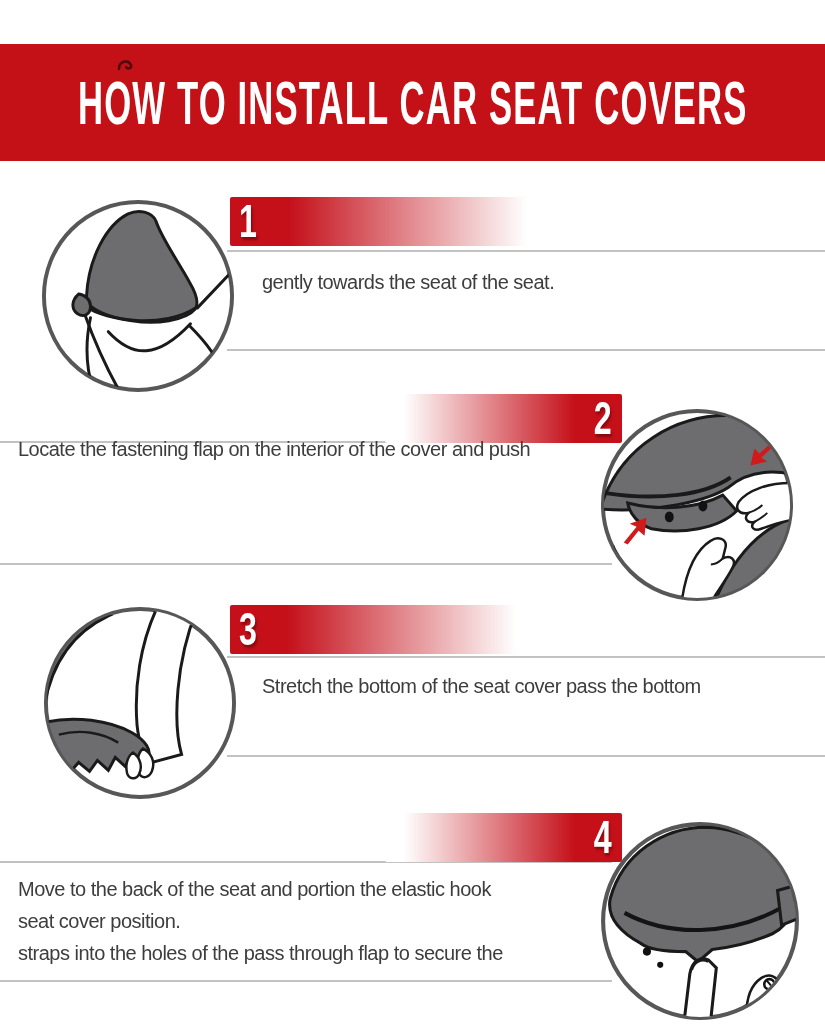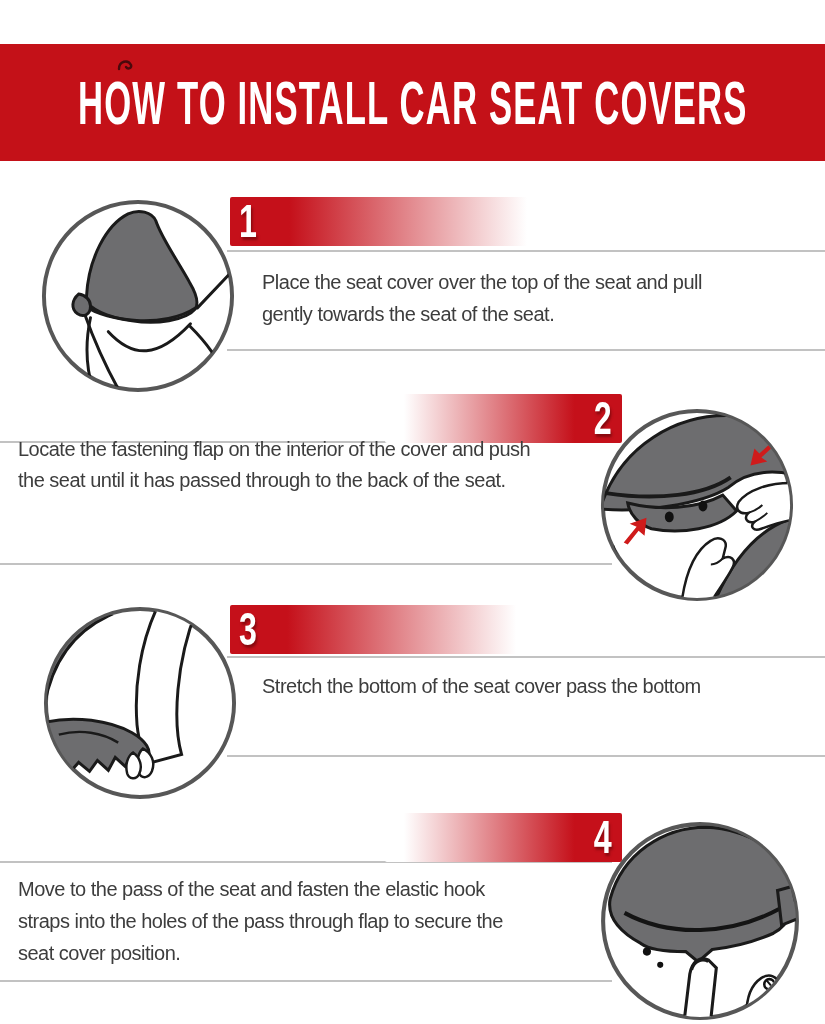--- a/index.html
+++ b/index.html
@@ -78,21 +78,20 @@
         <path d="M152,130 C170,148 181,163 187,182"></path>
         <path d="M52,122 C46,150 48,176 56,199"></path>
         <path d="M46,118 C58,152 72,180 84,201"></path>
         <path d="M70,136 C95,163 120,163 153,128"></path>
         <path fill="var(--illus-gray)" d="M48,100 C50,62 68,28 90,17 C101,12 114,15 118,24 C124,42 140,64 152,86 C158,96 162,106 158,113 C148,125 118,129 94,125 C74,122 54,118 48,110 Z"></path>
         <path d="M48,106 C66,128 128,132 158,112"></path>
         <path fill="var(--illus-gray)" d="M40,98 C33,104 32,113 39,118 C45,122 52,119 52,110 C52,104 47,99 40,98 Z"></path>
       </g>
     </svg>
     <div class="copy copy-1">
-      <div>Place the seat cover over the top of the seat and pull</div>
       <div>gently towards the seat of the seat.</div>
     </div>
   </div>
 
   <div>
     <div class="band band-2"></div>
     <div class="bar bar-right bar-2">
       <span class="step-num num-right">2</span>
     </div>
     <svg class="illus illus-2" width="198" height="198" viewBox="0 0 200 200">
@@ -113,21 +112,20 @@
         <path fill="#fff" stroke="var(--outline-dark)" stroke-width="2.5" d="M202,78 C172,76 150,86 142,97 C138,104 143,110 152,108 C147,113 150,119 158,117 C153,122 157,127 165,124 C176,120 188,116 202,114 Z"></path>
         <path fill="none" stroke="var(--outline-dark)" stroke-width="2" d="M152,108 C158,106 163,103 166,100 M158,117 C164,114 168,111 171,108"></path>
         <path fill="#fff" stroke="var(--outline-dark)" stroke-width="2.5" d="M84,202 C88,168 98,146 114,136 C121,131 130,134 129,142 L126,154 C134,150 140,155 136,163 C129,177 118,190 112,202 Z"></path>
         <path fill="none" stroke="var(--outline-dark)" stroke-width="2" d="M126,154 C122,158 118,160 114,160"></path>
         <path fill="#cf1b1b" d="M26,138 l13,-16 l-7,-3 l17,-6 l-2,18 l-6,-5 l-11,14 z"></path>
         <path fill="#cf1b1b" d="M178,40 l-13,12 l6,4 l-17,4 l4,-17 l5,5 l11,-10 z"></path>
       </g>
     </svg>
     <div class="copy copy-2">
       <div>Locate the fastening flap on the interior of the cover and push</div>
-      <div>the seat until it has passed through to the back of the seat.</div>
     </div>
   </div>
 
   <div>
     <div class="band band-3"></div>
     <div class="bar bar-left bar-3">
       <span class="step-num num-left">3</span>
     </div>
     <svg class="illus illus-3" width="198" height="198" viewBox="0 0 200 200">
       <defs>
@@ -169,19 +167,19 @@
         <circle cx="48" cy="130" r="4" fill="#111"></circle>
         <circle cx="61" cy="143" r="3" fill="#111"></circle>
         <path fill="#fff" stroke="var(--outline-dark)" stroke-width="3" d="M84,202 L90,152 C92,140 100,134 108,138 L116,146 L110,202 Z"></path>
         <path fill="none" stroke="var(--outline-dark)" stroke-width="2.5" d="M92,148 C94,140 102,136 108,140"></path>
         <path fill="#fff" stroke="var(--outline-dark)" stroke-width="2.5" d="M146,202 C144,180 148,164 160,156 C168,151 177,154 176,163 C175,172 166,182 160,202 Z"></path>
         <circle cx="168" cy="162" r="5" fill="none" stroke="#111" stroke-width="2.5"></circle>
         <path d="M165,158 l7,8" stroke="#111" stroke-width="2"></path>
       </g>
     </svg>
     <div class="copy copy-4">
-      <div>Move to the pass of the seat and fasten the elastic hook</div>
+      <div>Move to the back of the seat and portion the elastic hook</div>
+      <div>seat cover position.</div>
       <div>straps into the holes of the pass through flap to secure the</div>
-      <div>seat cover position.</div>
     </div>
   </div>
 
 </div>
 
 </body></html>

